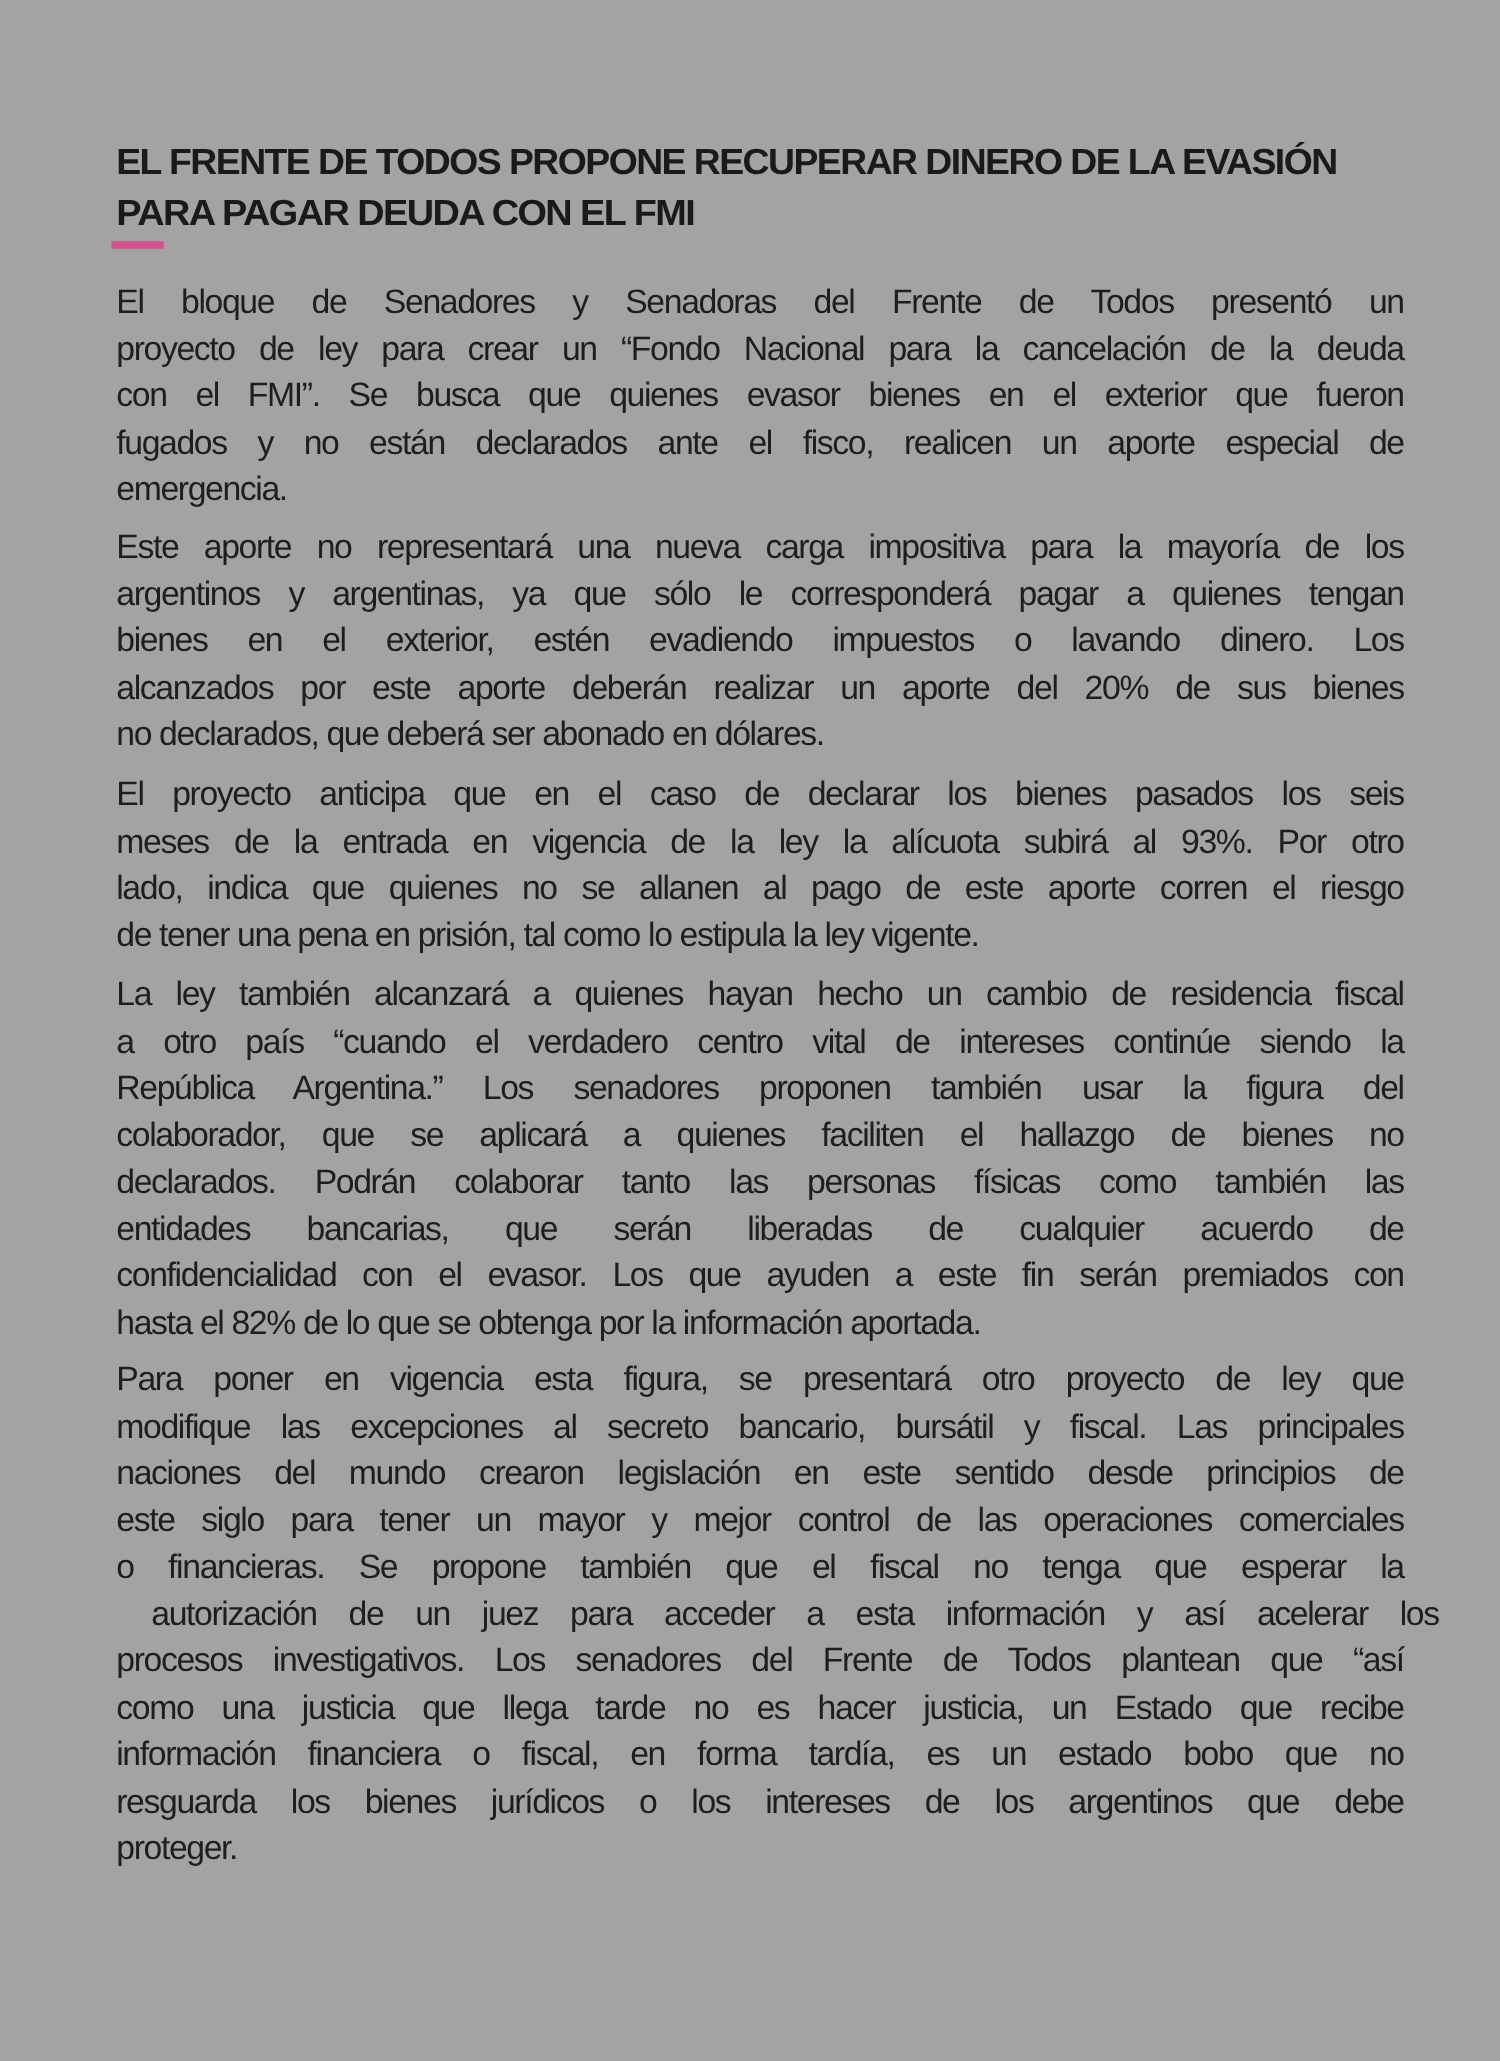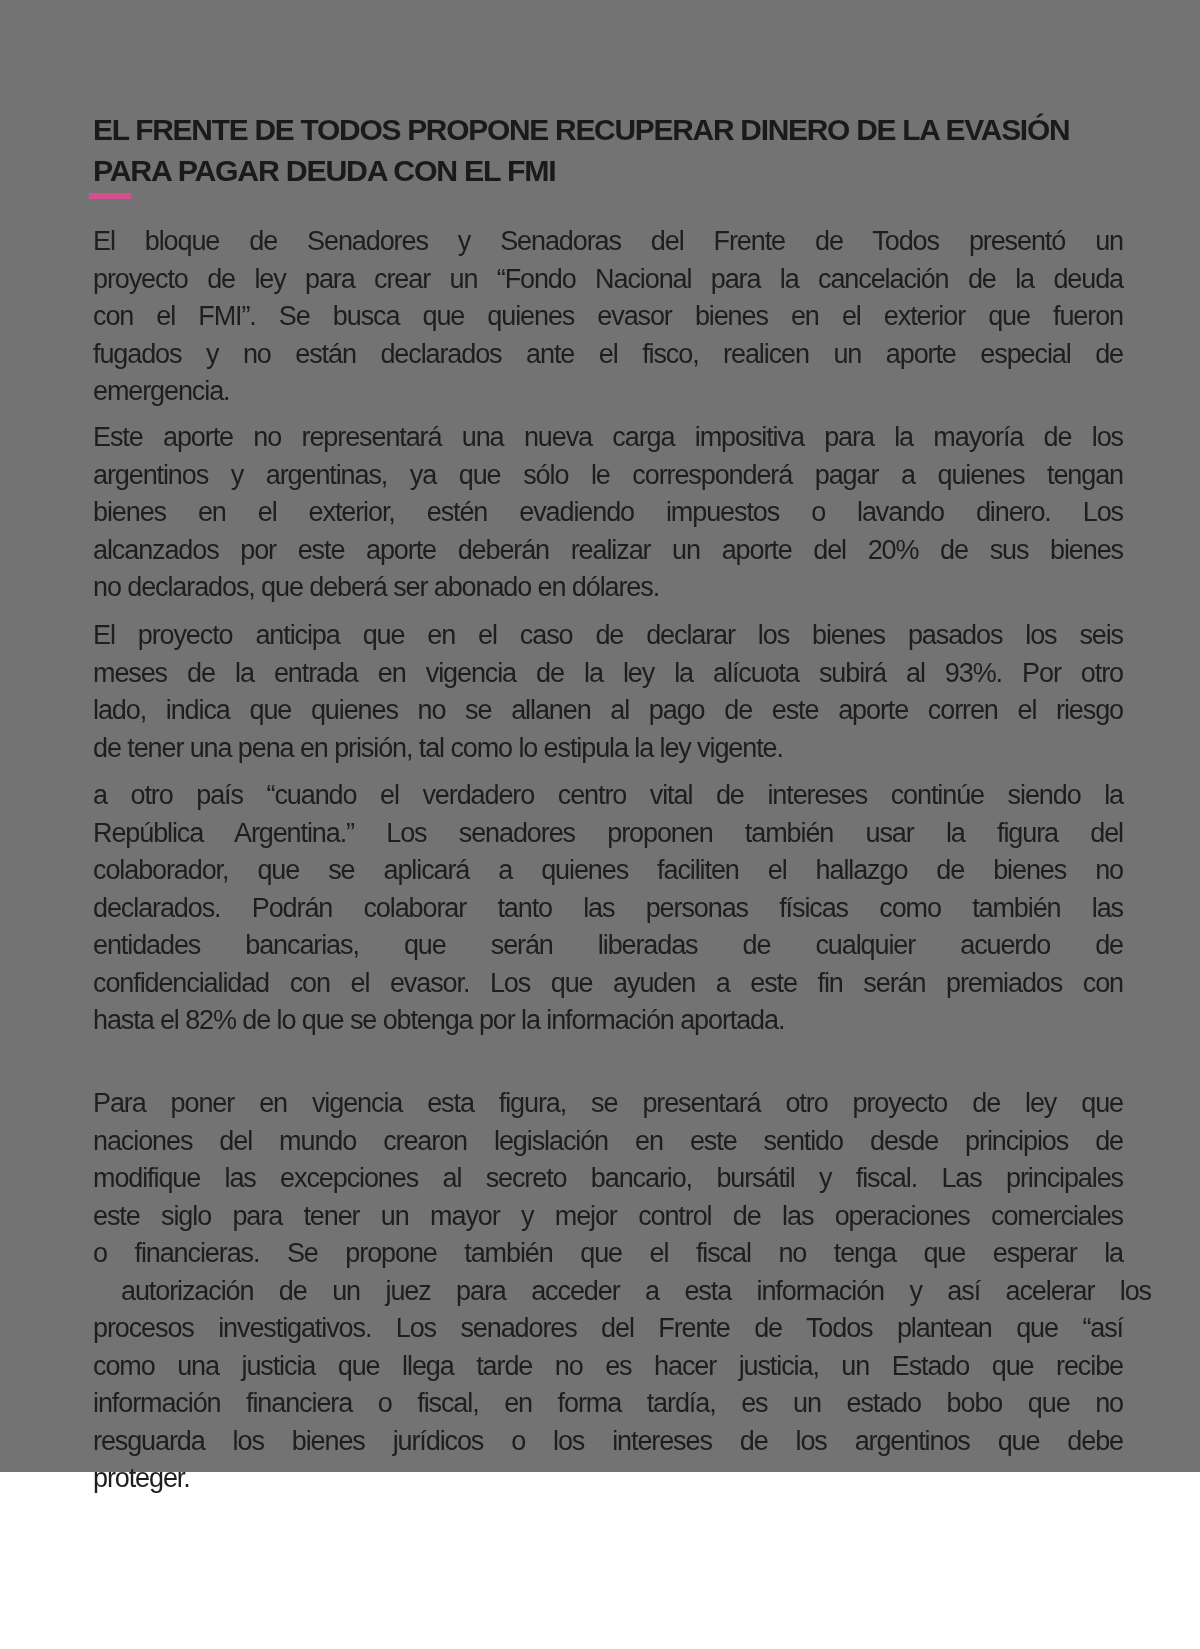--- a/index.html
+++ b/index.html
@@ -1,17 +1,17 @@
 <!DOCTYPE html>
 <html><head>
 <meta charset="utf-8">
 <style>
   html, body { margin: 0; padding: 0; background: #ffffff; }
   body { width: 1200px; height: 1649px; position: relative; overflow: hidden; }
-  .page { position: absolute; left: 0; top: 0; width: 1200px; height: 1472px; background: #737373; }
+  .page { position: absolute; left: 0; top: 0; width: 1200px; height: 1649px; background: #a3a3a3; }
   .title {
     position: absolute; left: 93px; top: 110px; width: 1030px;
     font-family: "Liberation Sans", sans-serif; font-weight: bold;
     font-size: 29px; line-height: 41px; color: #1a1a1a;
     letter-spacing: -1.2px;
   }
   .title .tl { display: block; white-space: nowrap; transform-origin: left center; }
   .accent {
     position: absolute; left: 89px; top: 193px; width: 42px; height: 6px;
     background: #d6508f;
@@ -54,32 +54,33 @@
         <span class="ln" style="display: block; width: 1030px; text-align-last: justify;">alcanzados por este aporte deberán realizar un aporte del 20% de sus bienes</span>
         <span class="ln last" style="display: block; width: 1030px; text-align-last: left;">no declarados, que deberá ser abonado en dólares.</span>
       </div>
     <div class="para" style="top:617px;">
         <span class="ln" style="display: block; width: 1030px; text-align-last: justify;">El proyecto anticipa que en el caso de declarar los bienes pasados los seis</span>
         <span class="ln" style="display: block; width: 1030px; text-align-last: justify;">meses de la entrada en vigencia de la ley la alícuota subirá al 93%. Por otro</span>
         <span class="ln" style="display: block; width: 1030px; text-align-last: justify;">lado, indica que quienes no se allanen al pago de este aporte corren el riesgo</span>
         <span class="ln last" style="display: block; width: 1030px; text-align-last: left;">de tener una pena en prisión, tal como lo estipula la ley vigente.</span>
       </div>
     <div class="para" style="top:777px;">
+        <span class="ln" style="display: block; width: 1030px; text-align-last: justify;">La ley también alcanzará a quienes hayan hecho un cambio de residencia fiscal</span>
         <span class="ln" style="display: block; width: 1030px; text-align-last: justify;">a otro país “cuando el verdadero centro vital de intereses continúe siendo la</span>
         <span class="ln" style="display: block; width: 1030px; text-align-last: justify;">República Argentina.” Los senadores proponen también usar la figura del</span>
         <span class="ln" style="display: block; width: 1030px; text-align-last: justify;">colaborador, que se aplicará a quienes faciliten el hallazgo de bienes no</span>
         <span class="ln" style="display: block; width: 1030px; text-align-last: justify;">declarados. Podrán colaborar tanto las personas físicas como también las</span>
         <span class="ln" style="display: block; width: 1030px; text-align-last: justify;">entidades bancarias, que serán liberadas de cualquier acuerdo de</span>
         <span class="ln" style="display: block; width: 1030px; text-align-last: justify;">confidencialidad con el evasor. Los que ayuden a este fin serán premiados con</span>
         <span class="ln last" style="display: block; width: 1030px; text-align-last: left;">hasta el 82% de lo que se obtenga por la información aportada.</span>
       </div>
     <div class="para" style="top:1085px;">
         <span class="ln" style="display: block; width: 1030px; text-align-last: justify;">Para poner en vigencia esta figura, se presentará otro proyecto de ley que</span>
+        <span class="ln" style="display: block; width: 1030px; text-align-last: justify;">modifique las excepciones al secreto bancario, bursátil y fiscal. Las principales</span>
         <span class="ln" style="display: block; width: 1030px; text-align-last: justify;">naciones del mundo crearon legislación en este sentido desde principios de</span>
-        <span class="ln" style="display: block; width: 1030px; text-align-last: justify;">modifique las excepciones al secreto bancario, bursátil y fiscal. Las principales</span>
         <span class="ln" style="display: block; width: 1030px; text-align-last: justify;">este siglo para tener un mayor y mejor control de las operaciones comerciales</span>
         <span class="ln" style="display: block; width: 1030px; text-align-last: justify;">o financieras. Se propone también que el fiscal no tenga que esperar la</span>
         <span class="ln" style="display: block; width: 1030px; text-align-last: justify; margin-left: 28px;">autorización de un juez para acceder a esta información y así acelerar los</span>
         <span class="ln" style="display: block; width: 1030px; text-align-last: justify;">procesos investigativos. Los senadores del Frente de Todos plantean que “así</span>
         <span class="ln" style="display: block; width: 1030px; text-align-last: justify;">como una justicia que llega tarde no es hacer justicia, un Estado que recibe</span>
         <span class="ln" style="display: block; width: 1030px; text-align-last: justify;">información financiera o fiscal, en forma tardía, es un estado bobo que no</span>
         <span class="ln" style="display: block; width: 1030px; text-align-last: justify;">resguarda los bienes jurídicos o los intereses de los argentinos que debe</span>
         <span class="ln last" style="display: block; width: 1030px; text-align-last: left;">proteger.</span>
       </div>
   </div>

